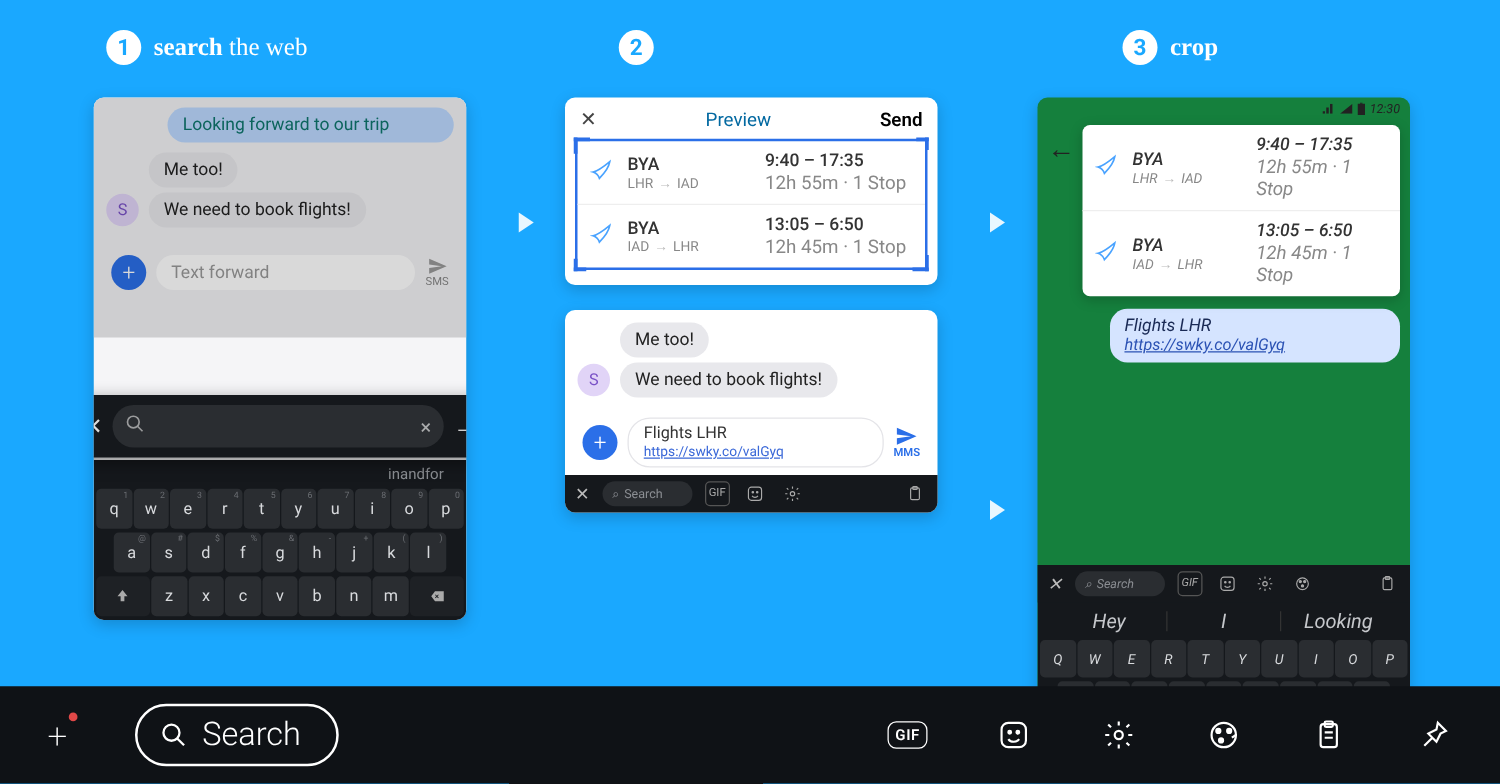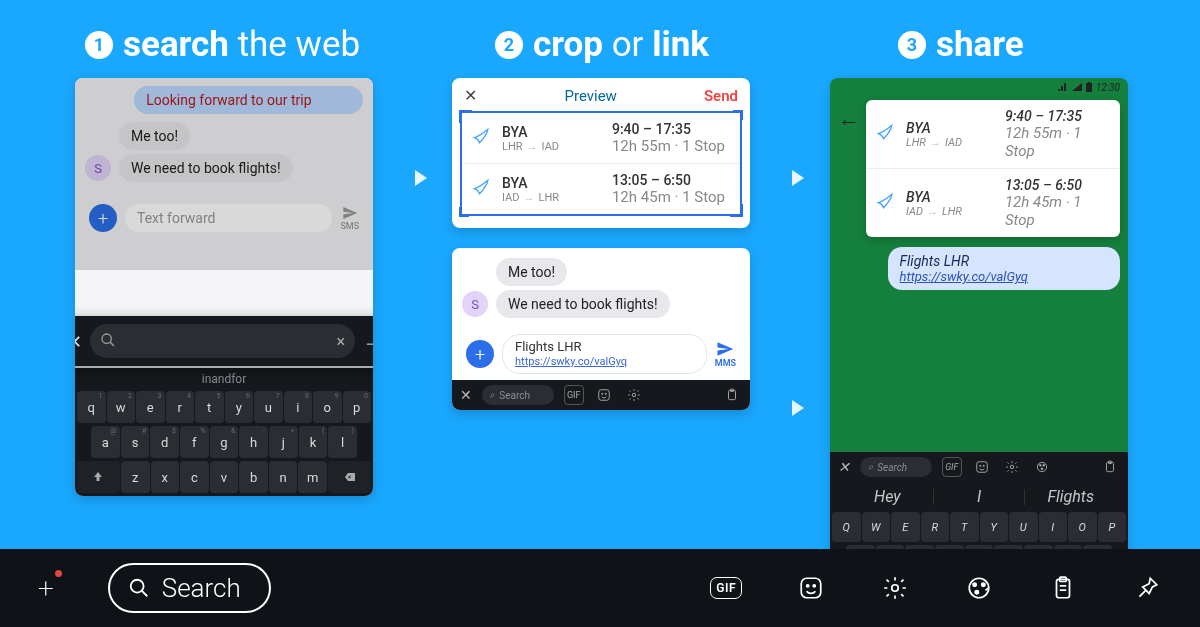--- a/index.html
+++ b/index.html
@@ -7,69 +7,69 @@
     width: 1200px; height: 627px;
     background: #1aa8ff;
     font-family: -apple-system, BlinkMacSystemFont, "Segoe UI", Roboto, sans-serif;
     position: relative; overflow: hidden;
     color: #333;
   }
 
   
   .step-head { position: absolute; top: 24px; display:flex; align-items:center; gap:10px; }
   .step-num { width:28px; height:28px; border-radius:50%; background:#fff; color:#1aa8ff; font-weight:700; display:flex; align-items:center; justify-content:center; font-size:18px;}
-  .step-title { color:#fff; font-size:35px; font-weight:400; }
+  .step-title { color:#fff; font-size:20px; font-weight:400;font-family:Liberation Serif, serif; }
   .step-title b { font-weight:700; }
   .s1 { left:85px; } .s2 { left:495px; } .s3 { left:898px; }
 
   .panel { position:absolute; top:78px; width:298px; border-radius:8px; overflow:hidden; box-shadow:0 4px 12px rgba(0,0,0,.18); }
   .p1 { left:75px; height:418px; background:#f5f5f7;}
   .p2 { left:452px; height:418px; background:transparent; box-shadow:none; overflow:visible;}
   .p3 { left:830px; height:542px; background:#15803d;font-style:italic;}
 
   .arrow-btn { position:absolute; width:0;height:0; border-left:12px solid rgba(255,255,255,.9); border-top:8px solid transparent; border-bottom:8px solid transparent; }
   .arrow-a1 { left:415px; top:170px;}
   .arrow-a2 { left:792px; top:170px;}
   .arrow-a3 { left:792px; top:400px;}
 
   
   .p1-top { height:192px; background:#f3f3f5; position:relative; padding:8px 6px 0; }
   .dim-overlay { position:absolute; inset:0; background:rgba(0,0,0,.15); z-index:1; pointer-events:none;}
-  .bubble-out { background:#bcd9ff; border-radius:16px; padding:6px 12px; font-size:14px; max-width:80%; margin-left:auto; margin-right:4px; margin-bottom:8px; color:#b91c1c;}
+  .bubble-out { background:#bcd9ff; border-radius:16px; padding:6px 12px; font-size:14px; max-width:80%; margin-left:auto; margin-right:4px; margin-bottom:8px; color:#0f766e;}
   .msg-row { display:flex; align-items:center; gap:8px; margin-bottom:4px; padding-left:4px;}
   .avatar-s { width:26px; height:26px; border-radius:50%; background:#e1d4f7; color:#7a52c7; display:flex; align-items:center; justify-content:center; font-size:13px;}
   .bubble-in { background:#e8e8ec; border-radius:16px; padding:6px 12px; font-size:14px; color:#222; }
   .msg-time { font-size:10px; color:#888; padding-left:42px; margin-top:2px;}
   .compose-row { display:flex; align-items:center; gap:8px; padding:6px 8px; margin-top:16px;}
   .plus-btn { width:28px; height:28px; border-radius:50%; background:#2b6fe8; color:#fff; display:flex; align-items:center; justify-content:center; font-size:18px; font-weight:300;}
   .compose-input { flex:1; background:#fff; border-radius:18px; padding:6px 12px; color:#999; font-size:14px;}
   .sms-send { display:flex; flex-direction:column; align-items:center; font-size:9px; color:#888;}
   .sms-send svg { width:16px; height:16px; }
 
   .search-bar { position:absolute; left:-18px; right:-18px; top:238px; height:50px; background:#15181c; border-radius:4px; display:flex; align-items:center; padding:0 10px; gap:8px; box-shadow:0 4px 14px rgba(0,0,0,.45); z-index:3;}
   .sb-close { color:#ddd; font-size:18px; cursor:pointer;}
   .sb-field { flex:1; background:#2a2d31; border-radius:20px; height:34px; display:flex; align-items:center; padding:0 10px; color:#fff; font-size:18px; gap:8px;}
   .sb-field .mag { opacity:.7; }
   .sb-clear { opacity:.6; font-size:16px; margin-left:auto;}
   .sb-go { color:#fff; font-size:18px;}
 
   .kbd { position:absolute; left:0; right:0; bottom:0; top:290px; background:#15181c; }
-  .suggest-row { display:flex; justify-content:center; color:#8b8e93; font-size:12px; padding:4px 18px 2px;}
+  .suggest-row { display:flex; justify-content:flex-end; color:#8b8e93; font-size:12px; padding:4px 18px 2px;}
   .krow { display:flex; justify-content:center; gap:1px; padding:0 2px; margin-top:3px;}
   .key { flex:1; height:32px; background:#2a2d31; border-radius:4px; color:#d8dadd; font-size:13px; display:flex; align-items:center; justify-content:center; position:relative;} 
   .key .hint { position:absolute; top:1px; right:3px; font-size:7px; color:#6a6d72;}
   .key.wide15 { flex:1.5;}
   .key.dark { background:#1e2125;}
 
   
   .preview-card { background:#fff; border-radius:8px; padding:4px 8px 12px; box-shadow:0 4px 12px rgba(0,0,0,.18); }
   .pc-header { display:flex; justify-content:space-between; align-items:center; padding:4px 4px 6px;}
   .pc-close { color:#444; font-size:16px; font-weight:300;}
   .pc-title { color:#0369a1; font-size:15px;}
-  .pc-send { color:#ef4444; font-weight:600; font-size:15px;}
+  .pc-send { color:#000000; font-weight:600; font-size:15px;}
   .crop-frame { border:2px solid #2b6fe8; border-radius:2px; position:relative; }
   .crop-frame::before,.crop-frame::after { content:""; position:absolute; width:10px; height:10px; border:3px solid #2b6fe8;}
   .crop-frame::before { left:-3px; top:-3px; border-right:none; border-bottom:none;}
   .crop-frame::after { right:-3px; bottom:-3px; border-left:none; border-top:none;}
   .crop-corner-tr { position:absolute; right:-3px; top:-3px; width:10px;height:10px; border:3px solid #2b6fe8; border-left:none; border-bottom:none;}
   .crop-corner-bl { position:absolute; left:-3px; bottom:-3px; width:10px;height:10px; border:3px solid #2b6fe8; border-right:none; border-top:none;}
   .flight-row { display:flex; align-items:center; padding:8px 10px; gap:10px;}
   .flight-row + .flight-row { border-top:1px solid #eee;}
   .wing { color:#4aa3ff; }
   .wing svg { width:20px; height:20px;}
@@ -120,25 +120,24 @@
 </style>
 </head>
 <body>
 
 <div class="step-head s1">
   <div class="step-num">1</div>
   <div class="step-title"><b>search</b> the web</div>
 </div>
 <div class="step-head s2">
   <div class="step-num">2</div>
-  <div class="step-title"><b>crop</b> or <b>link</b></div>
 </div>
 <div class="step-head s3">
   <div class="step-num">3</div>
-  <div class="step-title"><b>share</b></div>
+  <div class="step-title"><b>crop</b></div>
 </div>
 
 <div class="arrow-btn arrow-a1"></div>
 <div class="arrow-btn arrow-a2"></div>
 <div class="arrow-btn arrow-a3"></div>
 
 <div class="panel p1">
   <div class="p1-top">
     <div class="dim-overlay"></div>
     <div class="bubble-out">Looking forward to our trip</div>
@@ -409,21 +408,21 @@
             <rect x="6" y="4" width="12" height="16" rx="2"></rect>
             <rect x="9" y="2" width="6" height="4" rx="1"></rect>
           </svg>
         </div>
     </div>
     <div class="p3-suggest">
       <span>Hey</span>
         <div class="sep"></div>
       <span>I</span>
         <div class="sep"></div>
-      <span>Flights</span>
+      <span>Looking</span>
     </div>
     <div class="p3-krow">
         <div class="p3-key">Q</div>
         <div class="p3-key">W</div>
         <div class="p3-key">E</div>
         <div class="p3-key">R</div>
         <div class="p3-key">T</div>
         <div class="p3-key">Y</div>
         <div class="p3-key">U</div>
         <div class="p3-key">I</div>

